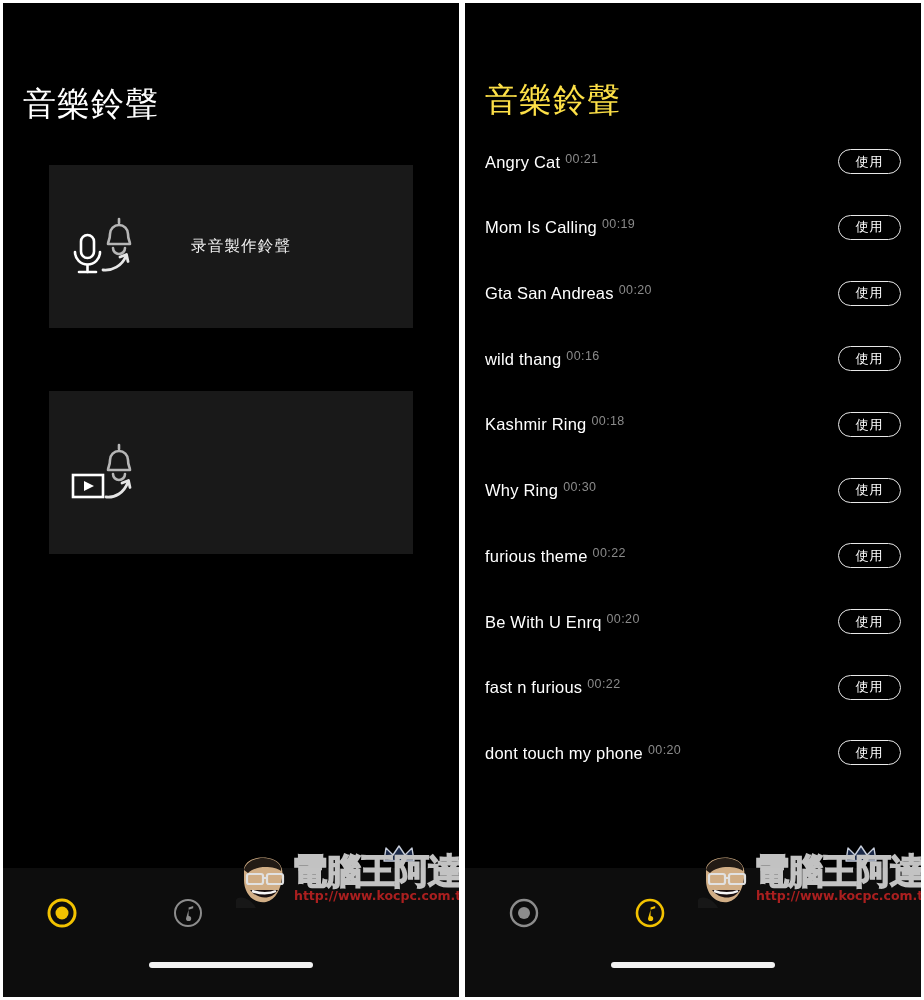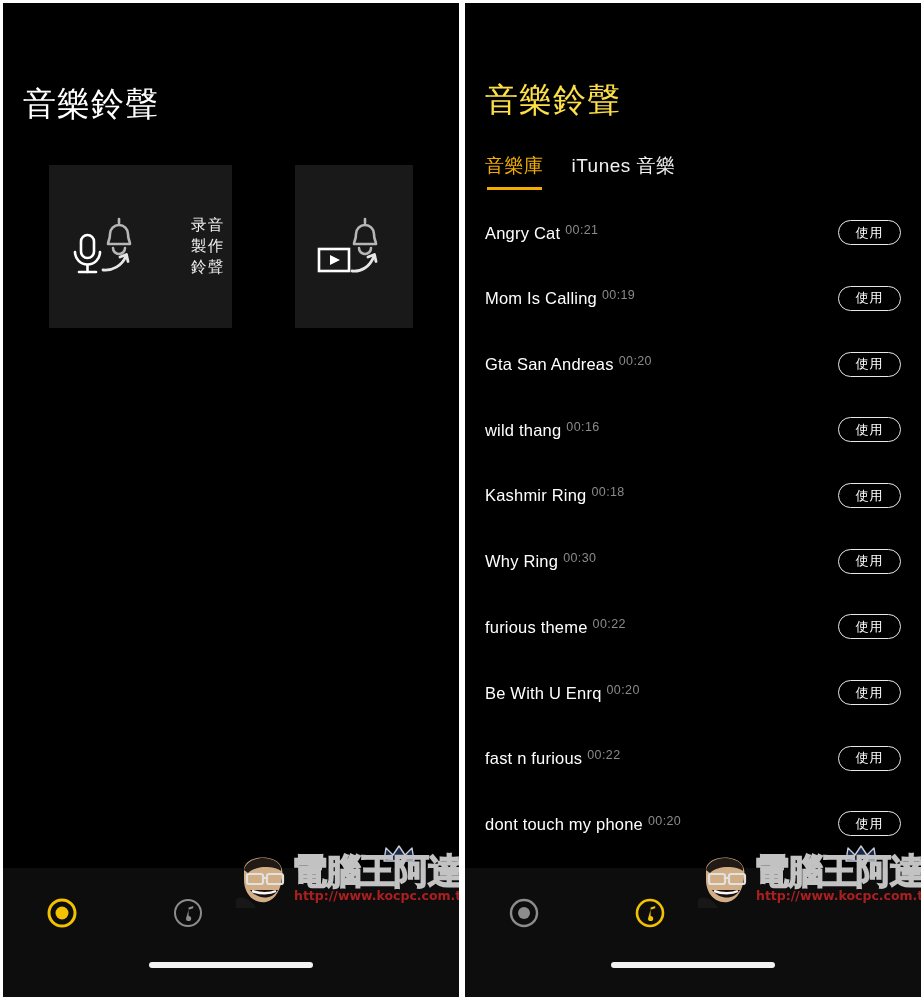--- a/index.html
+++ b/index.html
@@ -42,20 +42,21 @@
     font-weight: 400;
     letter-spacing: 1px;
     padding: 0 20px;
     margin-top: 82px;
     line-height: 1.15;
   }
   .card-list {
     margin-top: 42px;
     padding: 0 46px;
     display: flex;
+    flex-direction: column;
     gap: 63px;
   }
   .make-card {
     position: relative;
     height: 163px;
     background: #191919;
     display: flex;
     align-items: center;
     cursor: pointer;
   }
@@ -324,24 +325,20 @@
     <div class="home-bar-wrap">
       <div class="home-bar"></div>
     </div>
   </div>
 
   <div class="phone right">
     <div class="screen-body">
 
       <h1 class="page-title-r">音樂鈴聲</h1>
 
-      <div class="tabs">
-        <div class="tab active">音樂庫</div>
-        <div class="tab">iTunes 音樂</div>
-      </div>
 
       <div class="song-list">
         <div class="song-row">
           <div class="song-meta">
             <div class="song-name">Angry Cat</div>
             <div class="song-dur">00:21</div>
           </div>
           <div class="use-btn">使用</div>
         </div>
         <div class="song-row">

